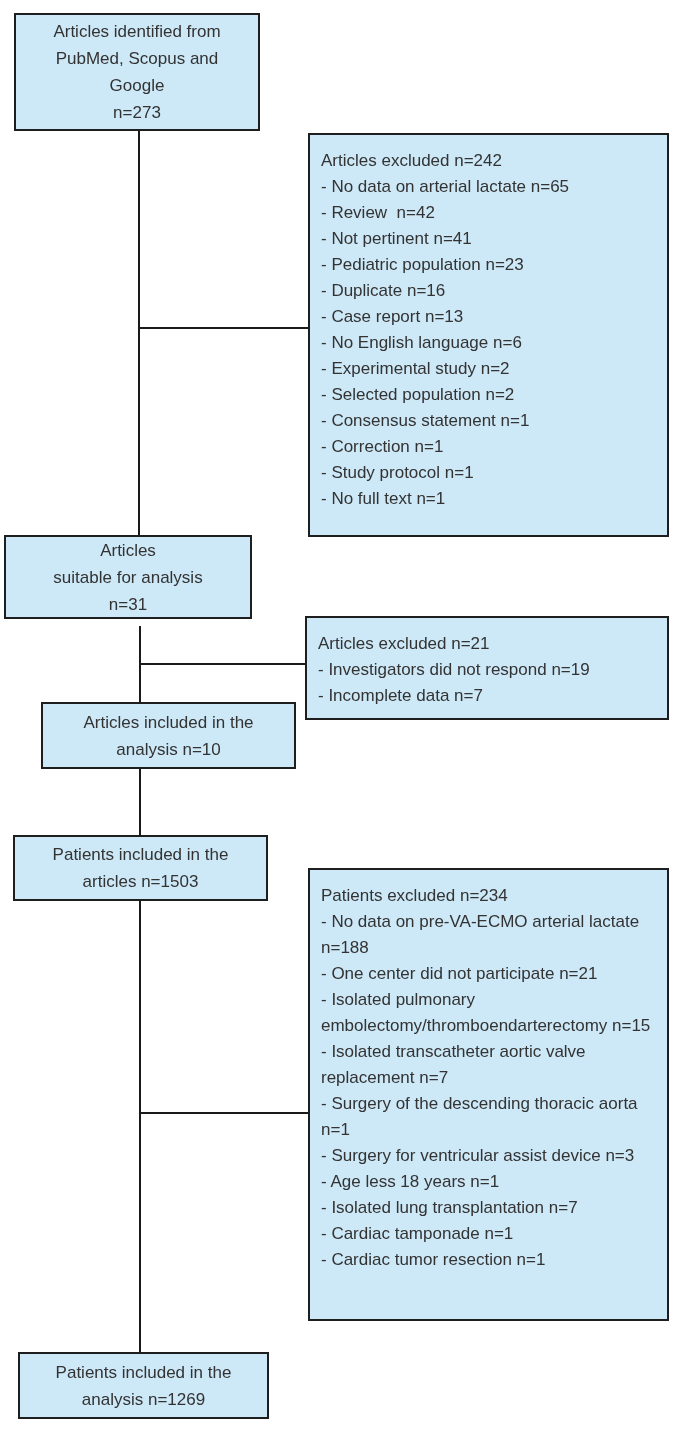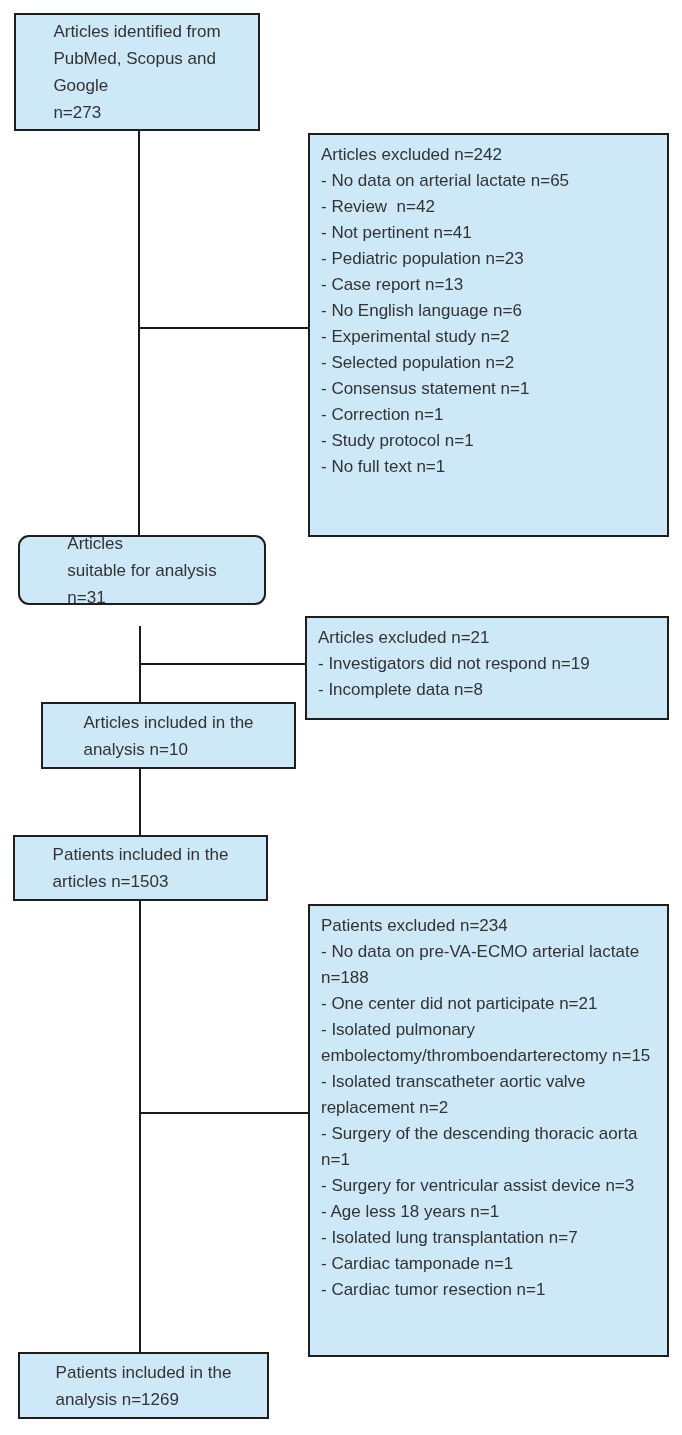--- a/index.html
+++ b/index.html
@@ -22,27 +22,27 @@
   }
   .node {
     position: absolute;
     background: var(--box-fill);
     border: 2px solid var(--box-border);
   }
   .node.center {
     display: flex;
     align-items: center;
     justify-content: center;
-    text-align: left;
+    text-align: center;
     white-space: pre-line;
     font-size: 17px;
     line-height: 27px;
   }
   .node.excl {
-    padding: 7px 10px 6px 11px;
+    padding: 13px 10px 6px 11px;
     font-size: 17px;
     line-height: 26px;
   }
   .excl-title { white-space: pre-wrap; }
   .excl-item  { white-space: pre-wrap; }
   .line {
     position: absolute;
     background: var(--line-color);
   }
 </style>
@@ -57,66 +57,67 @@
   <div class="line" style="left:140px; top:663px; width:165px; height:2px;"></div>
   <div class="line" style="left:139px; top:768px; width:2px; height:68px;"></div>
   <div class="line" style="left:139px; top:900px; width:2px; height:453px;"></div>
   <div class="line" style="left:141px; top:1112px; width:167px; height:2px;"></div>
 
   <div class="node center" style="left:14px; top:13px; width:246px; height:118px;">Articles identified from
 PubMed, Scopus and
 Google
 n=273</div>
 
-  <div class="node center" style="left:18px; top:535px; width:248px; height:70px;border-radius:11px;">Articles
+  <div class="node center" style="left:4px; top:535px; width:248px; height:84px;">Articles
 suitable for analysis
 n=31</div>
 
   <div class="node center" style="left:13px; top:702px; width:255px; height:67px;margin-left:28px;">Articles included in the
 analysis n=10</div>
 
   <div class="node center" style="left:13px; top:835px; width:255px; height:66px;">Patients included in the
 articles n=1503</div>
 
   <div class="node center" style="left:18px; top:1352px; width:251px; height:67px;">Patients included in the
 analysis n=1269</div>
 
   <div class="node excl" style="left:308px; top:133px; width:361px; height:404px;">
     <div class="excl-title">Articles excluded n=242</div>
     <div>
         <div class="excl-item">- No data on arterial lactate n=65</div>
         <div class="excl-item">- Review  n=42</div>
         <div class="excl-item">- Not pertinent n=41</div>
         <div class="excl-item">- Pediatric population n=23</div>
+        <div class="excl-item">- Duplicate n=16</div>
         <div class="excl-item">- Case report n=13</div>
         <div class="excl-item">- No English language n=6</div>
         <div class="excl-item">- Experimental study n=2</div>
         <div class="excl-item">- Selected population n=2</div>
         <div class="excl-item">- Consensus statement n=1</div>
         <div class="excl-item">- Correction n=1</div>
         <div class="excl-item">- Study protocol n=1</div>
         <div class="excl-item">- No full text n=1</div>
       </div>
   </div>
 
   <div class="node excl" style="left:305px; top:616px; width:364px; height:104px;">
     <div class="excl-title">Articles excluded n=21</div>
     <div>
         <div class="excl-item">- Investigators did not respond n=19</div>
-        <div class="excl-item">- Incomplete data n=8</div>
+        <div class="excl-item">- Incomplete data n=7</div>
       </div>
   </div>
 
-  <div class="node excl" style="left:308px; top:904px; width:361px; height:453px;">
+  <div class="node excl" style="left:308px; top:868px; width:361px; height:453px;">
     <div class="excl-title">Patients excluded n=234</div>
     <div>
         <div class="excl-item">- No data on pre-VA-ECMO arterial lactate n=188</div>
         <div class="excl-item">- One center did not participate n=21</div>
         <div class="excl-item">- Isolated pulmonary embolectomy/thromboendarterectomy n=15</div>
-        <div class="excl-item">- Isolated transcatheter aortic valve replacement n=2</div>
+        <div class="excl-item">- Isolated transcatheter aortic valve replacement n=7</div>
         <div class="excl-item">- Surgery of the descending thoracic aorta n=1</div>
         <div class="excl-item">- Surgery for ventricular assist device n=3</div>
         <div class="excl-item">- Age less 18 years n=1</div>
         <div class="excl-item">- Isolated lung transplantation n=7</div>
         <div class="excl-item">- Cardiac tamponade n=1</div>
         <div class="excl-item">- Cardiac tumor resection n=1</div>
       </div>
   </div>
 
 </div>

